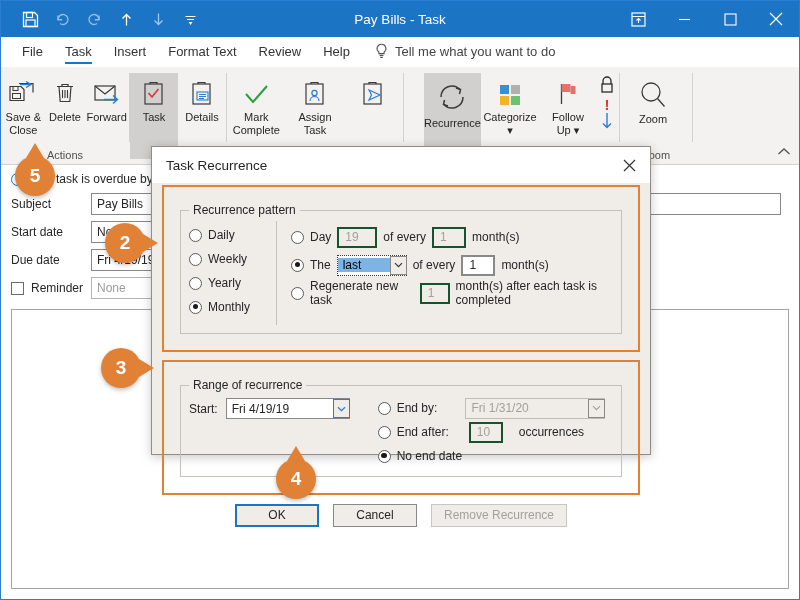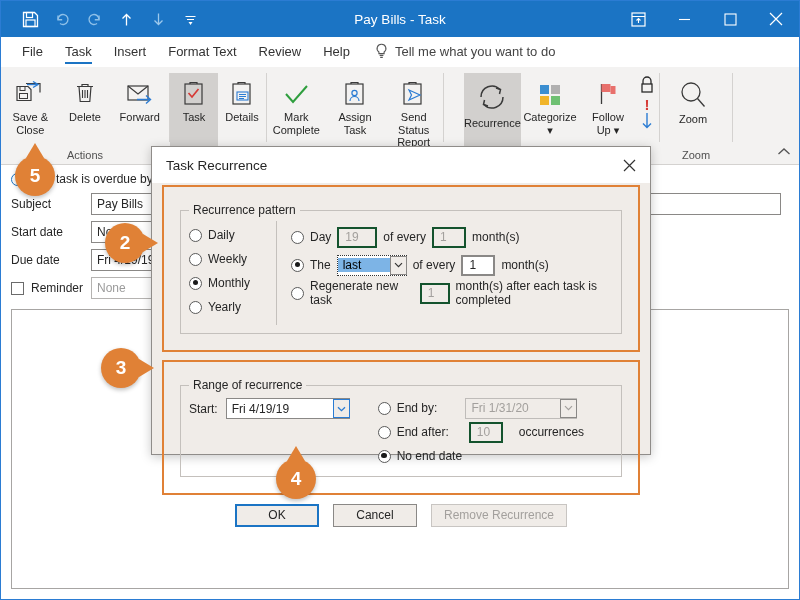--- a/index.html
+++ b/index.html
@@ -284,21 +284,21 @@
             <path d="M6.5 1.2a4.3 4.3 0 0 0-2.6 7.8v1.6h5.2V9A4.3 4.3 0 0 0 6.5 1.2z" fill="none" stroke="#555" stroke-width="1.1"></path>
             <path d="M4.6 12.4h3.8M5.2 14.4h2.6" stroke="#555" stroke-width="1.1"></path>
           </svg>
       </span>
       <span>Tell me what you want to do</span>
     </div>
   </div>
 
   <div id="ribbon">
 
-    <div class="rgroup" style="width:168px;">
+    <div class="rgroup" style="width:128px;">
       <div class="rgroup-items">
         <div class="rbtn wide">
           <span class="gl">
             <svg width="30" height="28" viewBox="0 0 30 28">
                 <path d="M2 6.5h11l3 3v11H2z" fill="none" stroke="#3a3a3a" stroke-width="1.2"></path>
                 <rect x="5" y="6.5" width="5" height="4" fill="none" stroke="#3a3a3a" stroke-width="1"></rect>
                 <rect x="4.5" y="13.5" width="8" height="5" fill="none" stroke="#3a3a3a" stroke-width="1"></rect>
                 <path d="M11 3.5h14v9" fill="none" stroke="#3a3a3a" stroke-width="1.2"></path>
                 <path d="M18 1.5l5 3-5 3" fill="none" stroke="#2b7cd3" stroke-width="1.4"></path>
                 <path d="M12 4.5h10" stroke="#2b7cd3" stroke-width="1.4"></path>
@@ -381,21 +381,20 @@
           <span class="lbl">Assign<br>Task</span>
         </div>
         <div class="rbtn wide">
           <span class="gl">
             <svg width="28" height="30" viewBox="0 0 28 30">
                 <rect x="4" y="5" width="17" height="20" fill="none" stroke="#3a3a3a" stroke-width="1.2"></rect>
                 <path d="M9 5V3.5h7V5" fill="none" stroke="#3a3a3a" stroke-width="1.2"></path>
                 <path d="M9 11l11 5-11 5 2.5-5z" fill="none" stroke="#2b7cd3" stroke-width="1.2"></path>
               </svg>
           </span>
-          <span class="lbl">Send Status<br>Report</span>
         </div>
       </div>
       <div class="rgroup-label">&nbsp;</div>
     </div>
     <div class="rgroup-sep"></div>
 
     <div class="rgroup" style="width:74px;">
       <div class="rgroup-items" style="padding-top:6px;">
         <div class="rbtn selected" style="width:70px;margin-left:20px;">
           <span class="gl" style="height:40px;">
@@ -530,26 +529,26 @@
             <div class="pattern-left">
               <label class="opt">
                 <span class="radio"></span>
                 <span>Daily</span>
               </label>
               <label class="opt">
                 <span class="radio"></span>
                 <span>Weekly</span>
               </label>
               <label class="opt">
+                <span class="radio"></span>
+                <span>Yearly</span>
+              </label>
+              <label class="opt">
                 <span class="radio on"></span>
                 <span>Monthly</span>
-              </label>
-              <label class="opt">
-                <span class="radio"></span>
-                <span>Yearly</span>
               </label>
             </div>
 
             <div class="pattern-right">
 
               <div class="prow">
                 <span class="radio"></span>
                 <span>Day</span>
                 <span class="numbox w40">19</span>
                 <span>of every</span>
@@ -597,21 +596,21 @@
                     <svg width="9" height="6" viewBox="0 0 9 6">
                       <path d="M1 1.2l3.5 3.5L8 1.2" fill="none" stroke="#2b7cd3" stroke-width="1.3"></path>
                     </svg>
                   </span>
               </span>
             </div>
             <div class="range-right">
               <div class="opt">
                 <span class="radio"></span>
                 <span>End by:</span>
-                <span class="combo dim" style="width:112px;margin-left:22px;">
+                <span class="combo dim" style="width:140px;margin-left:22px;">
                   <span class="val">Fri 1/31/20</span>
                   <span class="arrow">
                       <svg width="9" height="6" viewBox="0 0 9 6">
                         <path d="M1 1.2l3.5 3.5L8 1.2" fill="none" stroke="#a3a09d" stroke-width="1.2"></path>
                       </svg>
                     </span>
                 </span>
               </div>
               <div class="opt">
                 <span class="radio"></span>

